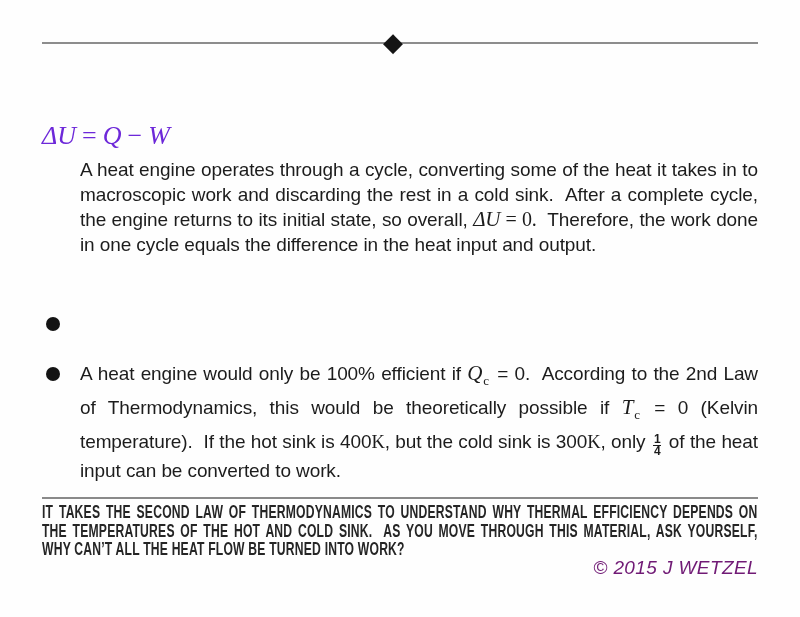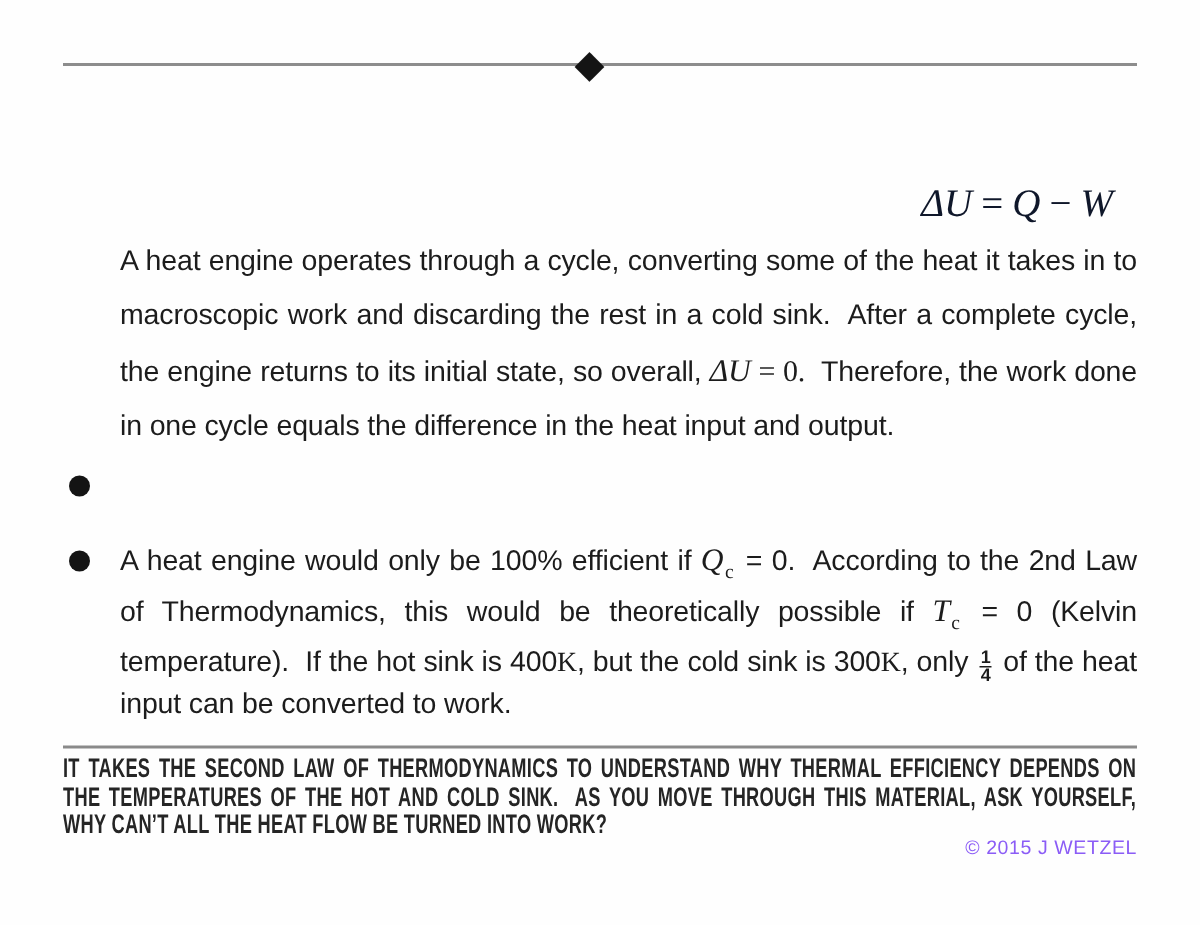--- a/index.html
+++ b/index.html
@@ -55,36 +55,36 @@
   }
   .b1 { top: 67px; }
   .b2 { top: 310px; }
   .b3 { top: 360px; }
 
   .para {
     position: absolute;
     left: 80px;
     width: 678px;
     font-size: 19px;
-    line-height: 36px;
+    line-height: 25px;
     letter-spacing: -0.1px;
     text-align: justify;
     top: 157px;
   }
 
   
   .equation {
     position: absolute;
     left: 42px;
     width: 700px;
-    text-align: right;
+    text-align: left;
     font-family: "Liberation Serif", serif;
     font-size: 26px;
     line-height: 30px;
-    color: #0f172a;
+    color: #6d28d9;
   }
   .eq1 { top: 121px; }
   .eq2 { top: 274px; }
   .mvar { font-style: italic; }
   .mop  { font-style: normal; margin: 0 6px; }
   .msub {
     font-family: "Liberation Serif", serif;
     font-style: normal;
     font-size: 15px;
     vertical-align: -4px;
@@ -136,23 +136,24 @@
     letter-spacing: 0.3px;
     color: #252525;
   }
   .fline { display: block; }
   .fline.just { text-align: justify; text-align-last: justify; }
 
   .copyright {
     position: absolute;
     right: 42px;
     top: 557px;
-    font-size: 13px;
+    font-style: italic;
+    font-size: 19px;
     letter-spacing: 0.4px;
-    color: #8b5cf6;
+    color: #701a75;
   }
 </style>
 </head>
 <body>
 
 <div class="page">
 
   <div class="rule top"></div>
   <span class="diamond">◆</span>
 

